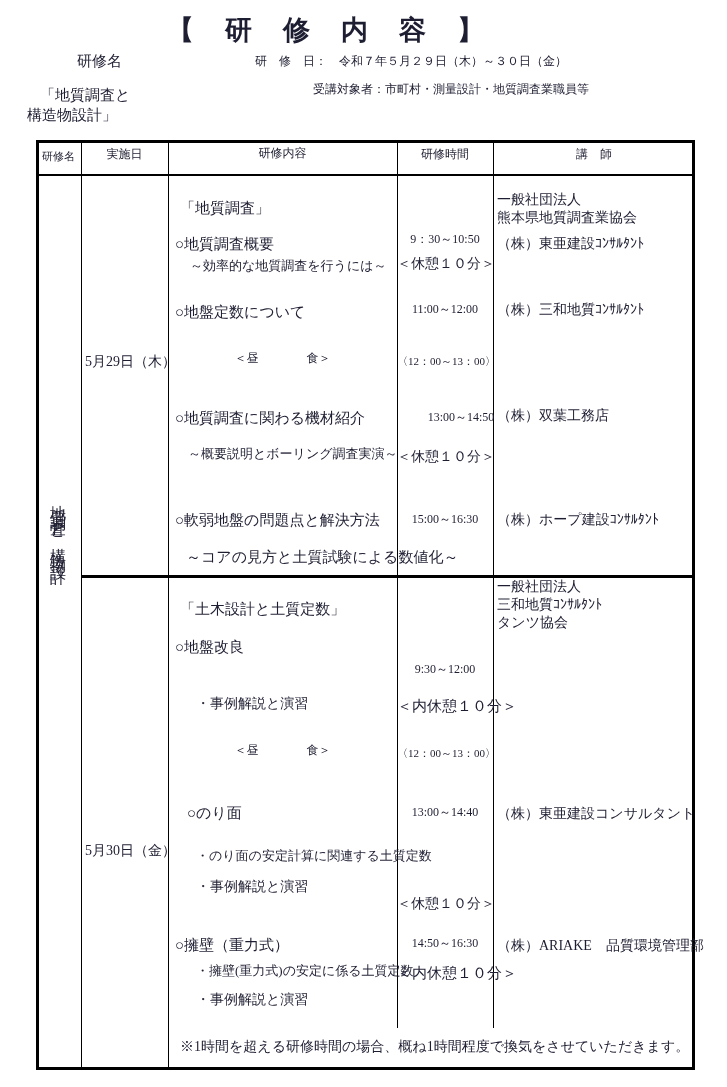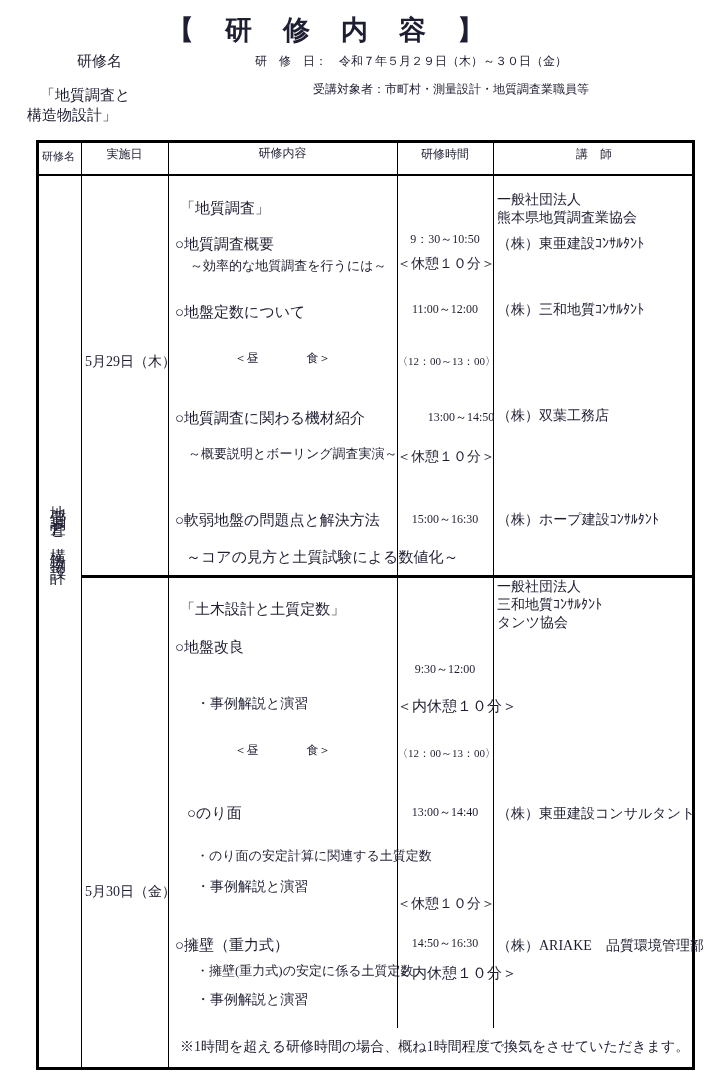--- a/index.html
+++ b/index.html
@@ -91,21 +91,21 @@
   <div class="t f16 ctr col4" style="top:662px;">9:30～12:00</div>
   <div class="t f14" style="left:196px;top:695px;">・事例解説と演習</div>
   <div class="t f12 ctr col4" style="top:697px;">＜内休憩１０分＞</div>
 
   <div class="t f16 ctr col3" style="top:743px;">＜昼　　　　食＞</div>
   <div class="t f11 ctr col4" style="top:747px;">〈12：00～13：00〉</div>
 
   <div class="t f15" style="left:175px;top:804px;margin-left:12px;">○のり面</div>
   <div class="t f16 ctr col4" style="top:805px;">13:00～14:40</div>
   <div class="t f14" style="left:497px;top:805px;">（株）東亜建設コンサルタント</div>
-  <div class="t f14" style="left:85px;top:842px;margin-top:41px;">5月30日（金）</div>
+  <div class="t f14" style="left:85px;top:842px;">5月30日（金）</div>
   <div class="t f13" style="left:196px;top:848px;">・のり面の安定計算に関連する土質定数</div>
   <div class="t f14" style="left:196px;top:878px;">・事例解説と演習</div>
   <div class="t f14 ctr col4" style="top:895px;">＜休憩１０分＞</div>
 
   <div class="t f15" style="left:175px;top:936px;">○擁壁（重力式）</div>
   <div class="t f16 ctr col4" style="top:936px;">14:50～16:30</div>
   <div class="t f14" style="left:497px;top:937px;">（株）ARIAKE　品質環境管理部</div>
   <div class="t f13" style="left:196px;top:963px;">・擁壁(重力式)の安定に係る土質定数</div>
   <div class="t f12 ctr col4" style="top:964px;">＜内休憩１０分＞</div>
   <div class="t f14" style="left:196px;top:991px;">・事例解説と演習</div>

